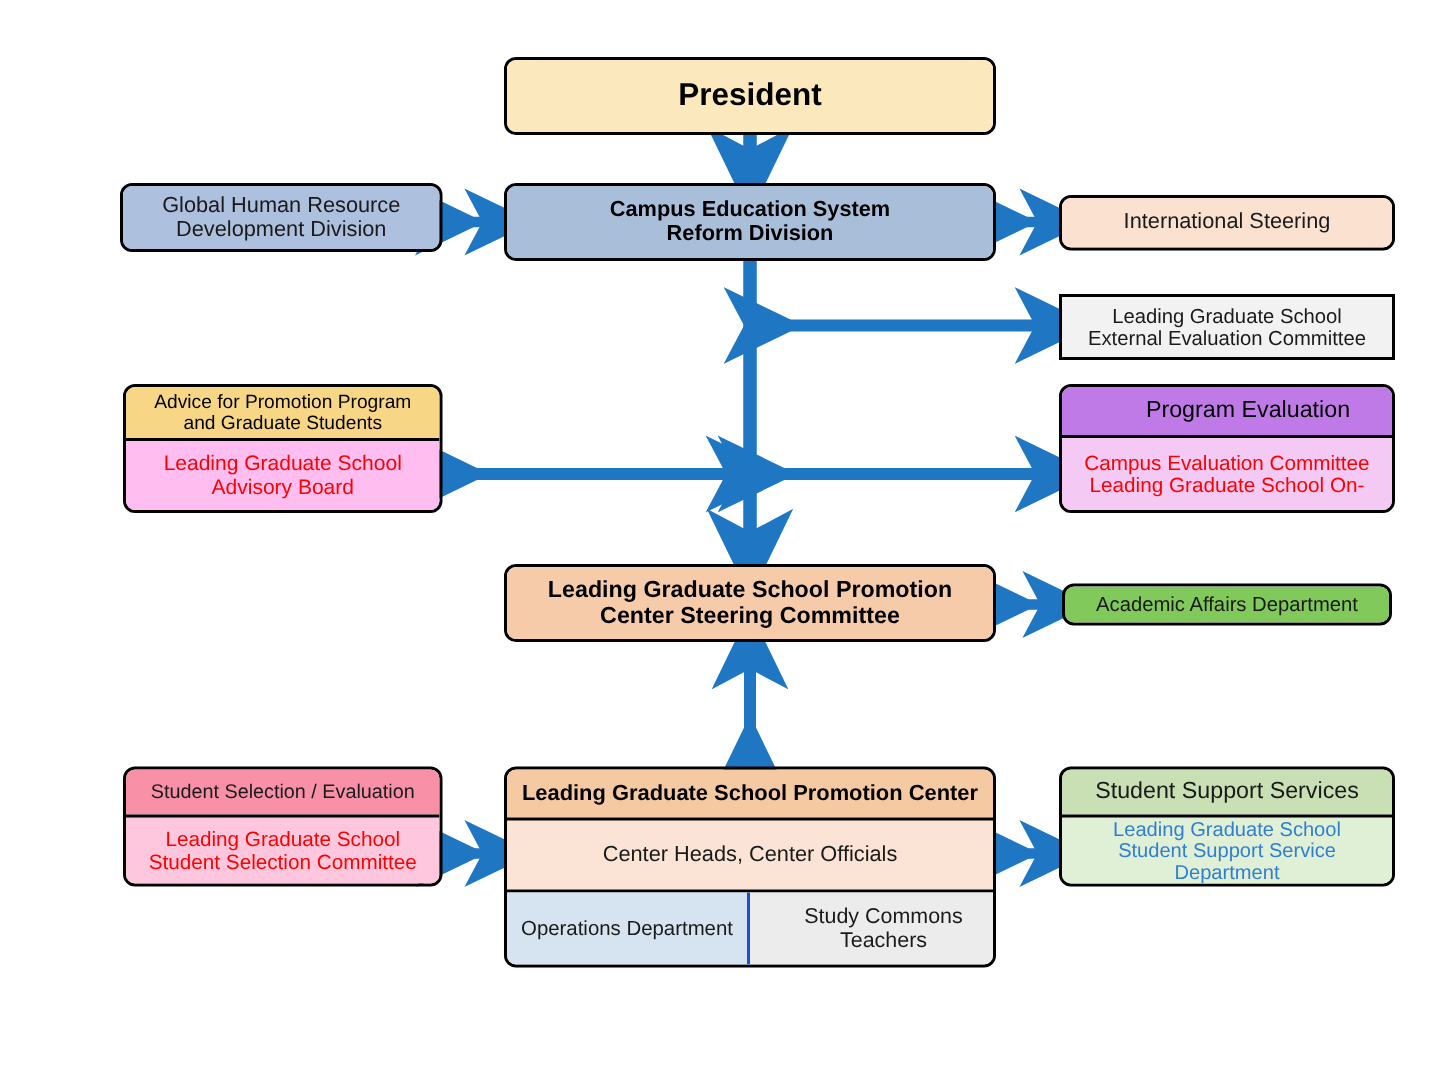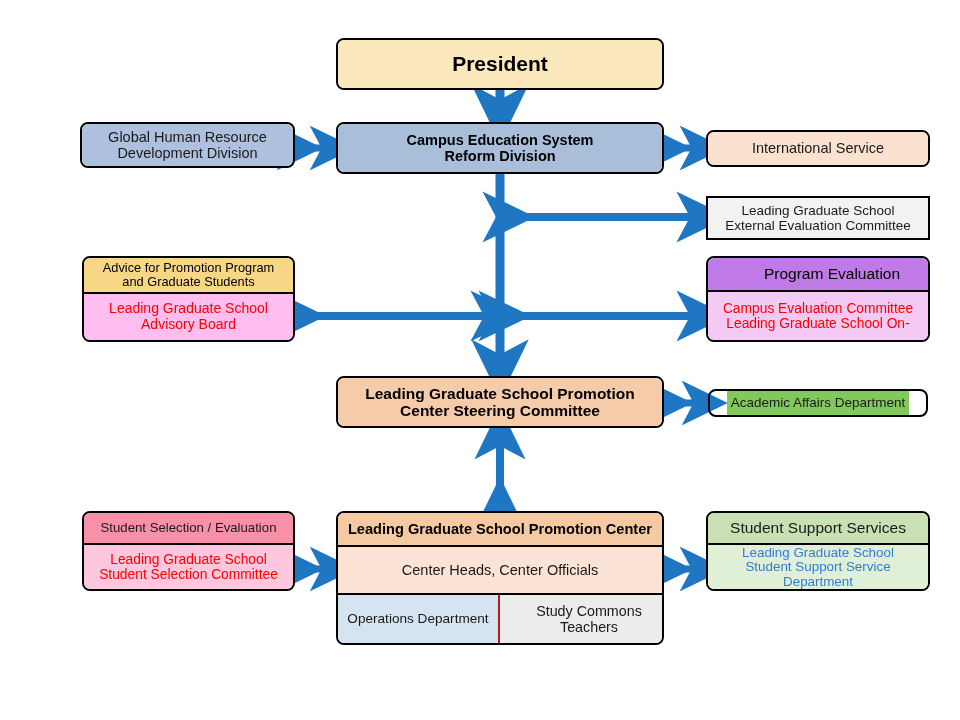--- a/index.html
+++ b/index.html
@@ -35,21 +35,21 @@
     box-sizing: border-box;
     display: flex;
     align-items: center;
     justify-content: center;
     text-align: center;
     line-height: 1.12;
     flex: 1 1 auto;
     padding: 1px 4px;
   }
   .seg.divider-top { border-top: 2px solid #000000; }
-  .seg.divider-left { border-left: 2px solid #b91c1c; padding-left: 20px; }
+  .seg.divider-left { border-left: 2px solid #1d4ed8; padding-left: 20px; }
   .row-split {
     display: flex;
     flex-direction: row;
     flex: 0 0 auto;
     border-top: 2px solid #000000;
   }
   .row-split .seg { border-top: none; }
 
   
   #box-president { left: 336px; top: 38px; width: 328px; height: 52px; }
@@ -101,21 +101,21 @@
     background: #f4caf4; color: #ff0000;
     font-size: 13.8px;
   }
 
   #box-steering { left: 336px; top: 376px; width: 328px; height: 52px; }
   #box-steering .seg {
     background: #f6cbaa; color: #000000;
     font-size: 15.5px; font-weight: bold;
   }
 
-  #box-academic { left: 708px; top: 389px; width: 220px; height: 28px; align-items: center; }
+  #box-academic { left: 708px; top: 389px; width: 220px; height: 28px; }
   #box-academic .seg {
     background: #82c95b; color: #1a1a1a;
     font-size: 13.5px;
   }
 
   #box-selection { left: 82px; top: 511px; width: 213px; height: 80px; }
   #box-selection .seg-head {
     background: #f890a8; color: #1a1a1a;
     font-size: 13.2px; flex: 0 0 30px;
   }
@@ -231,21 +231,21 @@
   <div class="box" id="box-ghrd">
     <div class="seg">
       <div>
         <div>Global Human Resource</div>
         <div>Development Division</div>
       </div>
     </div>
   </div>
 
   <div class="box" id="box-intl">
-    <div class="seg">International Service</div>
+    <div class="seg">International Steering</div>
   </div>
 
   <div class="box sharp" id="box-external">
     <div class="seg">
       <div>
         <div>Leading Graduate School</div>
         <div>External Evaluation Committee</div>
       </div>
     </div>
   </div>

